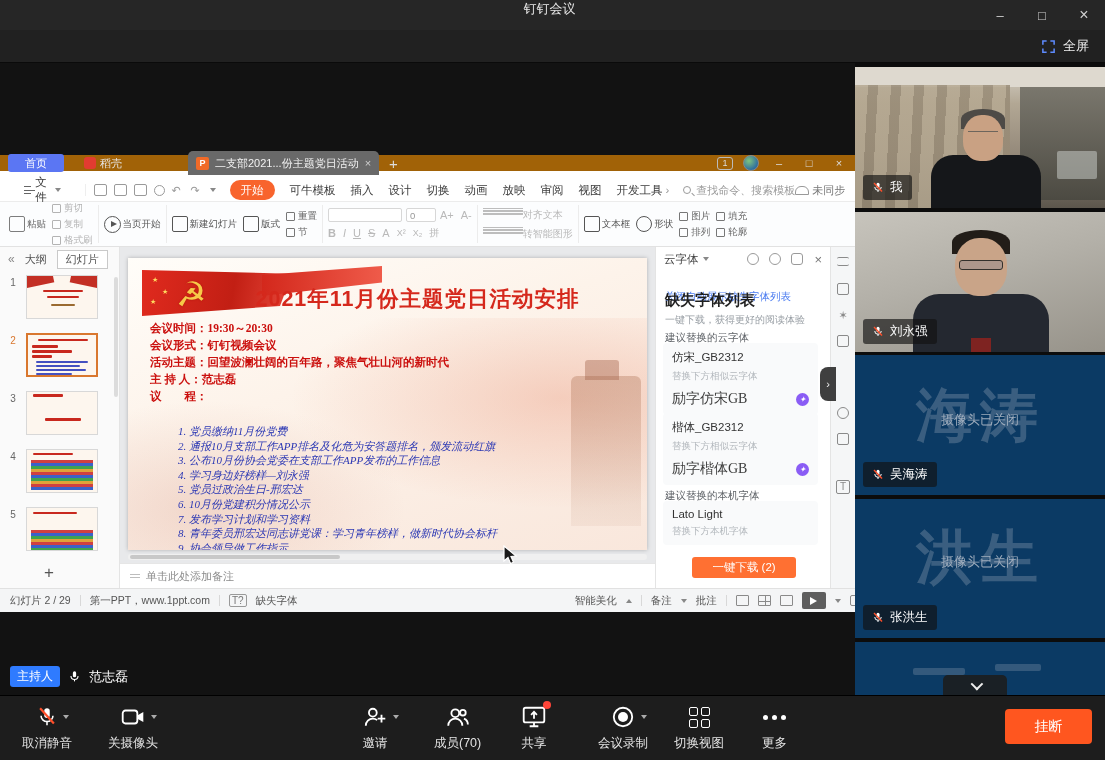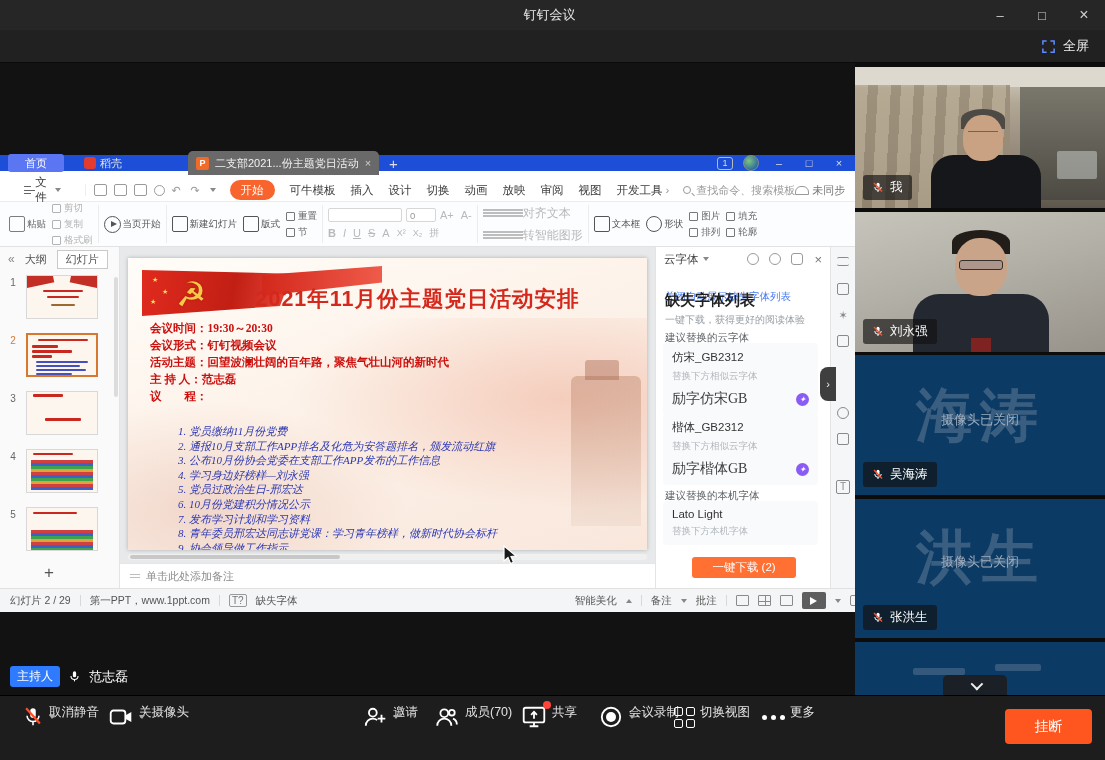--- a/index.html
+++ b/index.html
@@ -1,20 +1,20 @@
 <!DOCTYPE html>
 <html><head>
 <meta charset="utf-8">
 <style>
   * { margin:0; padding:0; box-sizing:border-box; }
   html,body { width:1105px; height:760px; background:#101010; font-family:"Liberation Sans","DejaVu Sans",sans-serif; overflow:hidden; }
   #app { position:relative; width:1105px; height:760px; background:#101010; }
 
   
-  #titlebar { position:absolute; left:0; top:0; width:1105px; height:30px; background:#262626; display:flex; align-items:center; }
+  #titlebar { position:absolute; left:0; top:0; width:1105px; height:30px; background:#262626; display:flex; }
   #tb-title { flex:1; text-align:center; color:#e8e8e8; font-size:13px; padding-left:120px; }
   .tb-controls { display:flex; }
   .tb-btn { width:42px; height:30px; color:#cfcfcf; font-size:13px; display:flex; align-items:center; justify-content:center; }
   .tb-btn.close { font-size:16px; }
 
   
   #meetingbar { position:absolute; left:0; top:30px; width:1105px; height:33px; background:#212121; border-bottom:1px solid #0a0a0a; display:flex; align-items:center; color:#f0f0f0; }
   #mb-left { display:flex; align-items:center; padding-left:14px; gap:12px; }
   #mb-title { font-size:14px; display:flex; align-items:center; gap:8px; }
   .vsep { width:1px; height:14px; background:#4a4a4a; }
@@ -22,21 +22,21 @@
   #mb-right { margin-left:auto; display:flex; align-items:center; gap:7px; padding-right:16px; }
   #mb-right span { font-size:13px; color:#eee; }
   .caret-down { width:0; height:0; border-left:4px solid transparent; border-right:4px solid transparent; border-top:5px solid #cfcfcf; }
 
   
   #stage { position:absolute; left:0; top:63px; width:855px; height:632px; background:#121212; }
 
   
   #wps { position:absolute; left:0; top:92px; width:855px; height:457px; background:#fff; }
   
-  #wps-tabbar { position:absolute; left:0; top:0; width:855px; height:16px; background:#1d4ed8; display:flex; align-items:center; }
+  #wps-tabbar { position:absolute; left:0; top:0; width:855px; height:16px; background:#a16207; display:flex; align-items:center; }
   .wtab-home { margin-left:8px; width:56px; height:18px; background:#5b76f3; border-radius:3px; color:#fff; font-size:11px; display:flex; align-items:center; justify-content:center; }
   .wtab-docer { margin-left:10px; display:flex; align-items:center; gap:4px; color:#e8e8e8; font-size:11px; padding:0 10px; height:24px; }
   .docer-ico { width:12px; height:12px; background:#e23c30; border-radius:3px; display:inline-block; }
   .wtab-doc { margin-left:56px; height:24px; background:#696969; border-radius:5px 5px 0 0; display:flex; align-items:center; gap:6px; padding:0 8px; max-width:220px; }
   .ppt-badge { width:13px; height:13px; background:#f06a28; border-radius:2px; color:#fff; font-size:9px; font-weight:bold; display:flex; align-items:center; justify-content:center; }
   .wtab-doc span.t { color:#f2f2f2; font-size:11px; white-space:nowrap; overflow:hidden; }
   .wtab-doc .ti { color:#cfcfcf; font-size:11px; }
   .wtab-plus { color:#ddd; font-size:15px; margin-left:10px; }
   #wtab-right { margin-left:auto; display:flex; align-items:center; gap:10px; padding-right:6px; }
   .badge-1 { min-width:16px; height:13px; border:1px solid #bbb; border-radius:3px; color:#ddd; font-size:9px; display:flex; align-items:center; justify-content:center; padding:0 2px; }
@@ -76,21 +76,21 @@
   .rsm { display:flex; align-items:center; gap:3px; color:#b3b3b3; font-size:9.5px; white-space:nowrap; }
   .rsm.en { color:#666; }
   .rsm .ric2 { width:9px; height:9px; border:1.1px solid #b3b3b3; border-radius:1px; }
   .rsm.en .ric2 { border-color:#777; }
   .play-circle { width:17px; height:17px; border:1.4px solid #555; border-radius:50%; position:relative; }
   .play-circle:after { content:""; position:absolute; left:6px; top:4.5px; width:0; height:0; border-left:6px solid #555; border-top:3.5px solid transparent; border-bottom:3.5px solid transparent; }
   .fmt-box { width:74px; height:14px; border:1px solid #d7d7d7; border-radius:2px; background:#fff; color:#999; font-size:9.5px; padding:0 3px; display:flex; align-items:center; }
   .fmt-box.sz { width:30px; }
   .glyphrow { display:flex; align-items:center; gap:7px; color:#b9b9b9; font-size:11px; }
   .glyphrow b { font-weight:bold; }
-  .parrow { display:flex; align-items:center; color:#b9b9b9; font-size:12px; white-space:nowrap; }
+  .parrow { display:flex; color:#b9b9b9; font-size:10px; white-space:nowrap; }
   .li-ico { display:inline-flex; flex-direction:column; gap:1.6px; }
   .li-ico i { width:10px; height:1.4px; background:#bdbdbd; }
 
   
   #wps-left { position:absolute; left:0; top:92px; width:120px; height:341px; background:#fafafa; border-right:1px solid #e4e4e4; }
   #wps-left-hdr { height:24px; display:flex; align-items:center; font-size:11px; color:#555; gap:10px; padding:0 8px; }
   .lp-tab-active { border:1px solid #c9c9c9; background:#fff; padding:1px 8px; }
   .thumb-row { position:absolute; left:0; width:120px; display:flex; }
   .thumb-num { width:26px; text-align:center; font-size:10px; color:#666; padding-top:2px; }
   .thumb-num .star { width:5px; height:5px; background:#c4c4c4; border-radius:50%; margin:5px auto 0; }
@@ -196,21 +196,21 @@
   .name-pill { position:absolute; left:8px; bottom:8px; background:rgba(18,18,18,.66); border-radius:3px; height:25px; display:flex; align-items:center; gap:6px; padding:0 9px; }
   .name-pill span { color:#fff; font-size:12.5px; }
   .wmark { position:absolute; left:0; width:100%; text-align:center; font-size:58px; font-weight:bold; color:rgba(130,150,170,.4); letter-spacing:6px; font-family:"Liberation Sans",sans-serif; }
   .camoff { position:absolute; left:0; width:100%; text-align:center; color:#9fadbd; font-size:13px; }
   .part-stroke { position:absolute; height:7px; background:rgba(130,150,170,.35); border-radius:2px; }
   #scroll-more { position:absolute; left:88px; bottom:0; width:64px; height:20px; background:rgba(28,28,28,.88); border-radius:5px 5px 0 0; display:flex; align-items:center; justify-content:center; }
   .chevdown { width:9px; height:9px; border-right:2px solid #eee; border-bottom:2px solid #eee; transform:rotate(45deg) translateY(-2px); }
 
   
   #bottombar { position:absolute; left:0; top:695px; width:1105px; height:65px; background:#1d1d1d; border-top:1px solid #000; }
-  .tool { position:absolute; top:8px; display:flex; flex-direction:row; gap:5px; }
+  .tool { position:absolute; top:8px; display:flex; flex-direction:column; align-items:center; gap:5px; }
   .tool .lbl { color:#e3e3e3; font-size:12.5px; white-space:nowrap; }
   .icon-wrap { position:relative; height:26px; display:flex; align-items:center; }
   .tcaret { position:absolute; right:-11px; top:11px; width:0; height:0; border-left:3.5px solid transparent; border-right:3.5px solid transparent; border-top:4.5px solid #aaa; }
   .reddot { position:absolute; right:-4px; top:-3px; width:8px; height:8px; background:#ff4539; border-radius:50%; }
   .more-dots { display:flex; gap:4px; align-items:center; height:26px; }
   .more-dots i { width:5px; height:5px; background:#fff; border-radius:50%; }
   .grid-ic { display:grid; grid-template-columns:9px 9px; grid-template-rows:9px 9px; gap:3px; }
   .grid-ic i { border:1.8px solid #fff; border-radius:2px; }
   #hangup { position:absolute; right:13px; top:13px; width:87px; height:35px; background:#ff561f; border-radius:4px; color:#fff; font-size:14px; display:flex; align-items:center; justify-content:center; }
 </style>

